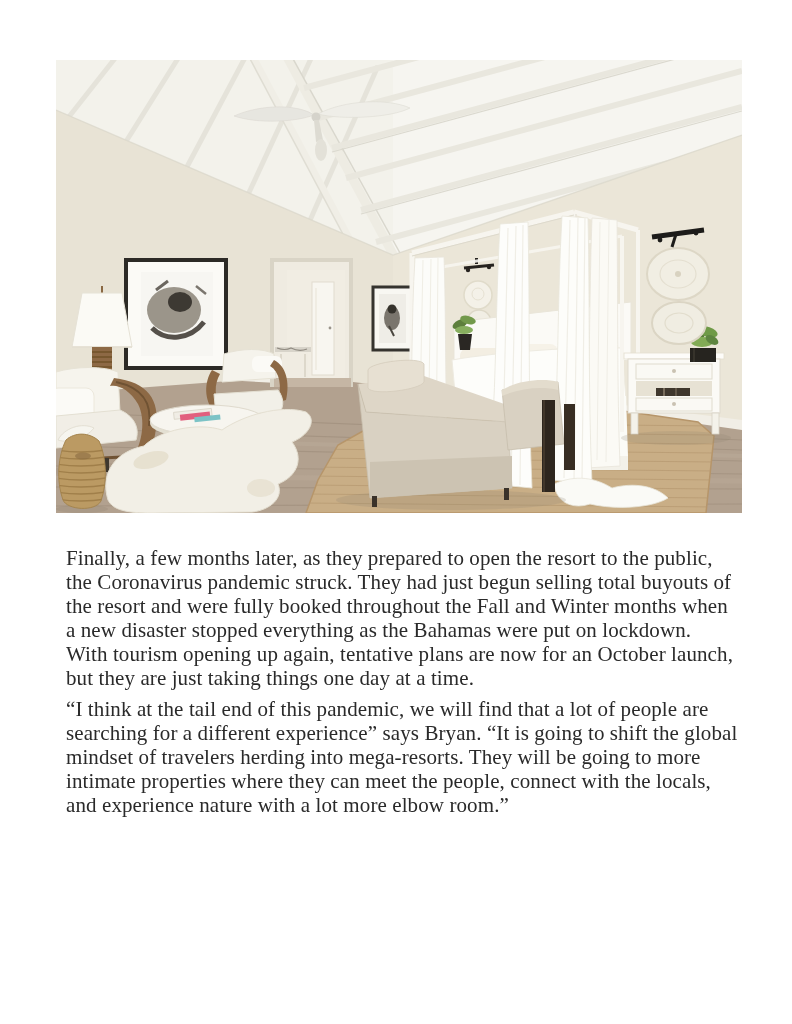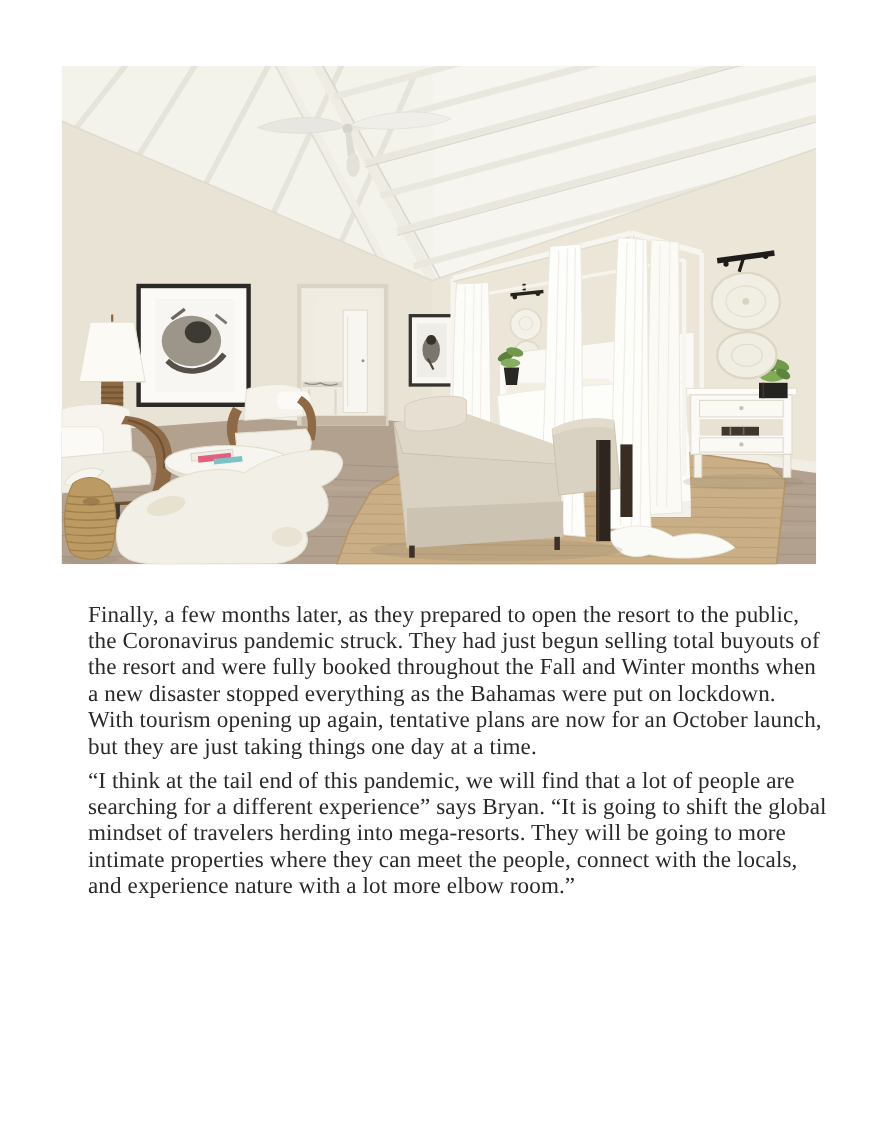--- a/index.html
+++ b/index.html
@@ -9,21 +9,21 @@
     --accent_black:#22201d; --plant:#66893f;
   }
   html,body{margin:0;padding:0;}
   body{
     width:792px;height:1024px;background:var(--page_bg);
     font-family:"Liberation Serif","DejaVu Serif",serif;
     position:relative;overflow:hidden;
   }
   .photo{position:absolute;left:56px;top:60px;width:686px;height:453px;margin:0;}
   .photo svg{display:block;width:686px;height:453px;}
-  .article{position:absolute;left:80px;top:546px;width:682px;}
+  .article{position:absolute;left:66px;top:546px;width:682px;}
   .article p{
     font-size:21px;line-height:24px;color:var(--text);
     margin:0 0 7px 0;white-space:pre-line;letter-spacing:0.1px;
   }
   
   .c-wall{fill:var(--wall)} .c-ceiling{fill:var(--ceiling)} .c-floor{fill:var(--floor)}
   .c-jute{fill:var(--jute)} .c-sofa{fill:var(--sofa)} .c-curtain{fill:var(--curtain)}
   .c-wood{fill:var(--wood)} .c-darkwood{fill:var(--dark_wood)} .c-white{fill:var(--white_furniture)}
 </style>
 </head>

